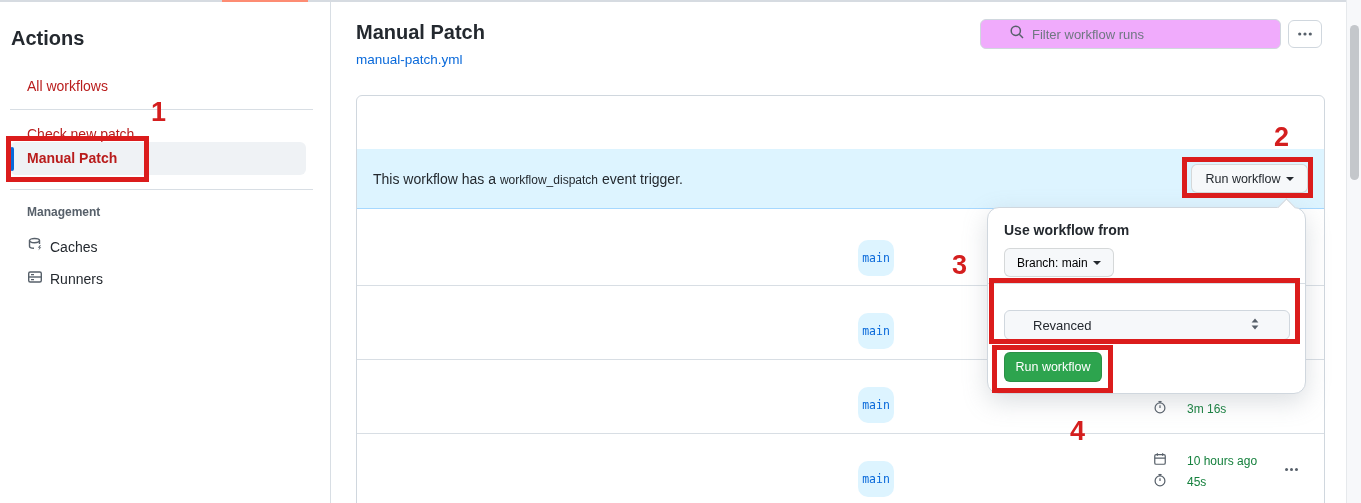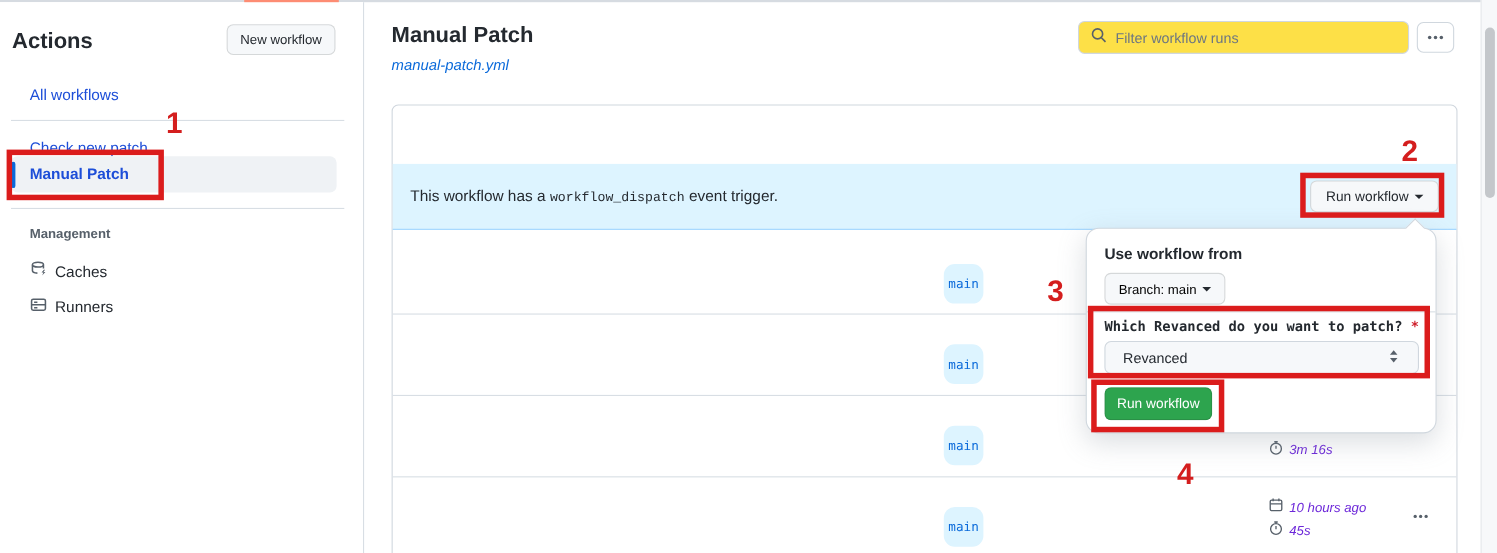--- a/index.html
+++ b/index.html
@@ -9,75 +9,75 @@
   
   .top-line { position:absolute; left:0; top:0; width:1361px; height:2px; background:#d6dbe1; }
   .coral-bar { position:absolute; left:222px; top:0; width:86px; height:4px; background:#fd8c73; }
 
   
   .sidebar { position:absolute; left:0; top:2px; width:331px; height:501px; background:#fff; border-right:1px solid #d8dee4; }
   .sidebar-title { position:absolute; left:11px; top:25px; font-size:20px; font-weight:700; }
   .btn-new-workflow { position:absolute; left:206px; top:20px; width:99px; height:28px; background:#f6f8fa;
       border:1px solid rgba(27,31,36,0.15); border-radius:6px; font-size:12px; color:#24292f;
       display:flex; align-items:center; justify-content:center; cursor:pointer; }
-  .nav-item { position:absolute; left:27px; font-size:14px; color:#1d4ed8; cursor:pointer; }
+  .nav-item { position:absolute; left:27px; font-size:14px; color:#b91c1c; cursor:pointer; }
   .divider-h { position:absolute; left:10px; width:303px; height:1px; background:#d8dee4; }
   .selected-row { position:absolute; left:10px; top:140px; width:296px; height:33px; background:#eff2f5; border-radius:6px; }
   .selected-bar { position:absolute; left:10px; top:145px; width:4px; height:24px; background:#0969da; border-radius:2px; }
   .nav-item.bold { font-weight:700; }
   .mgmt-label { position:absolute; left:27px; top:203px; font-size:12px; font-weight:600; color:#57606a; }
   .mgmt-item { position:absolute; left:27px; display:flex; align-items:center; gap:7px; font-size:14px; cursor:pointer; }
   .mgmt-item svg { flex:0 0 auto; }
 
   
   .main-title { position:absolute; left:356px; top:21px; font-size:20px; font-weight:600; }
-  .yml-link { position:absolute; left:356px; top:52px; font-size:13.5px; color:#0969da; text-decoration:none; cursor:pointer;font-style:italic; }
+  .yml-link { position:absolute; left:356px; top:52px; font-size:13.5px; color:#0969da; text-decoration:none; cursor:pointer; }
   .search-box { position:absolute; left:980px; top:19px; width:301px; height:30px; border:1px solid #d0d7de; border-radius:6px;
-      background:#fde047; display:flex; align-items:center; padding:0 10px; gap:7px; }
+      background:#f0abfc; display:flex; align-items:center; padding:0 28px; gap:7px; }
   .search-box input { border:none; outline:none; flex:1; font-size:13px; font-family:"Liberation Sans",sans-serif; color:#24292f; background:transparent; }
   .search-box input::placeholder { color:#6e7781; }
   .kebab-btn { position:absolute; left:1288px; top:20px; width:34px; height:28px; border:1px solid #d0d7de; border-radius:6px;
       background:#fff; display:flex; align-items:center; justify-content:center; cursor:pointer; }
 
   
   .card { position:absolute; left:356px; top:95px; width:969px; height:420px; border:1px solid #d0d7de; border-radius:6px; background:#fff; }
   .card-header { position:absolute; left:0; top:0; width:100%; height:53px; background:#f6f8fa; border-bottom:1px solid #d0d7de;
       border-radius:6px 6px 0 0; display:flex; align-items:center; padding-left:24px; }
   .runs-count { font-size:13.5px; font-weight:600; }
   .filters { position:absolute; right:14px; top:0; height:53px; display:flex; align-items:center; gap:27px; }
   .filter { font-size:13.5px; color:#24292f; cursor:pointer; display:flex; align-items:center; }
   .caret-down { display:inline-block; width:0; height:0; border:4px solid transparent; border-top-color:#57606a; margin-left:5px; transform:translateY(2px); }
   .banner { position:absolute; left:0; top:53px; width:100%; height:60px; background:#ddf4ff; border-bottom:1px solid rgba(84,174,255,0.4);
       display:flex; align-items:center; padding-left:16px; font-size:14px; }
-  .banner code { font-family:Liberation Mono, monospace; font-size:12px; padding:0 4px; }
+  .banner code { font-family:Liberation Sans, sans-serif; font-size:12px; padding:0 4px; }
   .btn-run-dropdown { position:absolute; left:834px; top:15px; width:117px; height:29px; background:#f6f8fa;
       border:1px solid rgba(27,31,36,0.15); border-radius:6px; font-size:12.5px; color:#24292f;
       display:flex; align-items:center; justify-content:center; cursor:pointer; }
   .btn-run-dropdown .caret-down { border-top-color:#24292f; }
   .row-divider { position:absolute; left:0; width:100%; height:1px; background:#d8dee4; }
   .branch-badge { position:absolute; left:501px; width:36px; height:36px; background:#ddf4ff; color:#0969da;
       font-family:"DejaVu Sans Mono","Liberation Mono",monospace; font-size:11.5px; border-radius:10px;
       display:flex; align-items:center; justify-content:center; cursor:pointer; }
-  .meta { position:absolute; display:flex; align-items:center; gap:5px; font-size:12px; color:#6d28d9;font-style:italic; }
+  .meta { position:absolute; display:flex; align-items:center; gap:20px; font-size:12px; color:#15803d; }
   .row-kebab { position:absolute; left:921px; top:364px; width:26px; height:18px; display:flex; align-items:center; justify-content:center; cursor:pointer; }
 
   
   .popup { position:absolute; left:987px; top:207px; width:319px; height:187px; background:#fff; border:1px solid #d0d7de;
       border-radius:12px; box-shadow:0 8px 24px rgba(140,149,159,0.3); z-index:20; }
   .popup-caret { position:absolute; left:1280px; top:201px; width:13px; height:13px; background:#fff;
       border-left:1px solid #d0d7de; border-top:1px solid #d0d7de; transform:rotate(45deg); z-index:21; }
   .popup-title { position:absolute; left:16px; top:14px; font-size:14px; font-weight:600; }
   .btn-branch { position:absolute; left:16px; top:40px; height:29px; padding:0 12px; background:#f6f8fa;
       border:1px solid rgba(27,31,36,0.15); border-radius:6px; font-size:12px; display:flex; align-items:center; cursor:pointer; }
   .popup-divider { position:absolute; left:0; top:75px; width:100%; height:1px; background:#d8dee4; }
   .input-label { position:absolute; left:16px; top:81px; font-family:"DejaVu Sans Mono","Liberation Mono",monospace;
       font-size:12.5px; font-weight:700; color:#24292f; }
   .input-label .req { color:#cf222e; font-weight:700; }
   .popup-select { position:absolute; left:16px; top:102px; width:286px; height:30px; background:#f6f8fa; border:1px solid #d0d7de;
-      border-radius:6px; display:flex; align-items:center; padding:0 16px; font-size:13px; cursor:pointer; }
+      border-radius:6px; display:flex; align-items:center; padding:0 28px; font-size:13px; cursor:pointer; }
   .popup-select .grow { flex:1; }
   .btn-run-green { position:absolute; left:16px; top:144px; width:98px; height:30px; background:#2da44e; color:#fff;
       border:1px solid rgba(27,31,36,0.15); border-radius:6px; font-size:12.5px; font-weight:500;
       display:flex; align-items:center; justify-content:center; cursor:pointer; }
 
   
   .scroll-track { position:absolute; left:1346px; top:0; width:15px; height:503px; background:#f7f8fa; border-left:1px solid #e6e9ec; z-index:5; }
   .scroll-thumb { position:absolute; left:3px; top:25px; width:9px; height:155px; background:#c4c7cb; border-radius:5px; cursor:grab; }
 
   
@@ -95,21 +95,20 @@
 </head>
 <body>
 
 <div class="screen">
 
   <div class="top-line"></div>
   <div class="coral-bar"></div>
 
   <div class="sidebar">
     <div class="sidebar-title">Actions</div>
-    <button class="btn-new-workflow">New workflow</button>
 
     <div class="nav-item" style="top:76px;">All workflows</div>
     <div class="divider-h" style="top:107px;"></div>
     <div class="nav-item" style="top:124px;">Check new patch</div>
 
     <div class="selected-row"></div>
     <div class="selected-bar"></div>
     <div class="nav-item bold" style="top:148px;">Manual Patch</div>
 
     <div class="divider-h" style="top:187px;"></div>
@@ -223,23 +222,20 @@
   </div>
 
   <div class="popup-caret"></div>
   <div class="popup">
     <div class="popup-title">Use workflow from</div>
     <button class="btn-branch">
       <span>Branch: main</span>
         <span class="caret-down" style="border-top-color:#24292f;"></span>
     </button>
     <div class="popup-divider"></div>
-    <div class="input-label">
-      <span>Which Revanced do you want to patch?</span> <span class="req">*</span>
-    </div>
     <div class="popup-select">
       <span class="grow">Revanced</span>
       <span>
         <svg width="12" height="14" viewBox="0 0 12 14" fill="#57606a">
           <path d="M6 1.5l3.4 4H2.6z"></path>
             <path d="M6 12.5l-3.4-4h6.8z"></path>
         </svg>
       </span>
     </div>
     <button class="btn-run-green">Run workflow</button>

